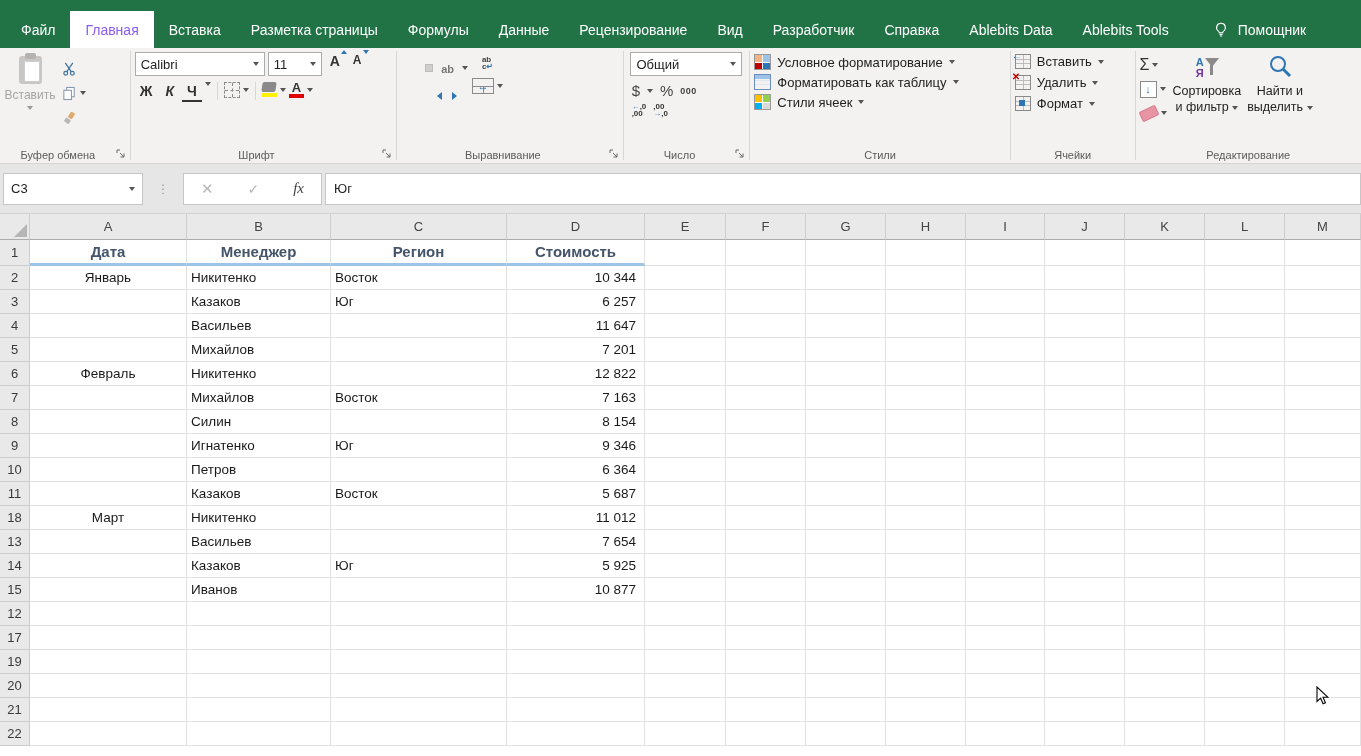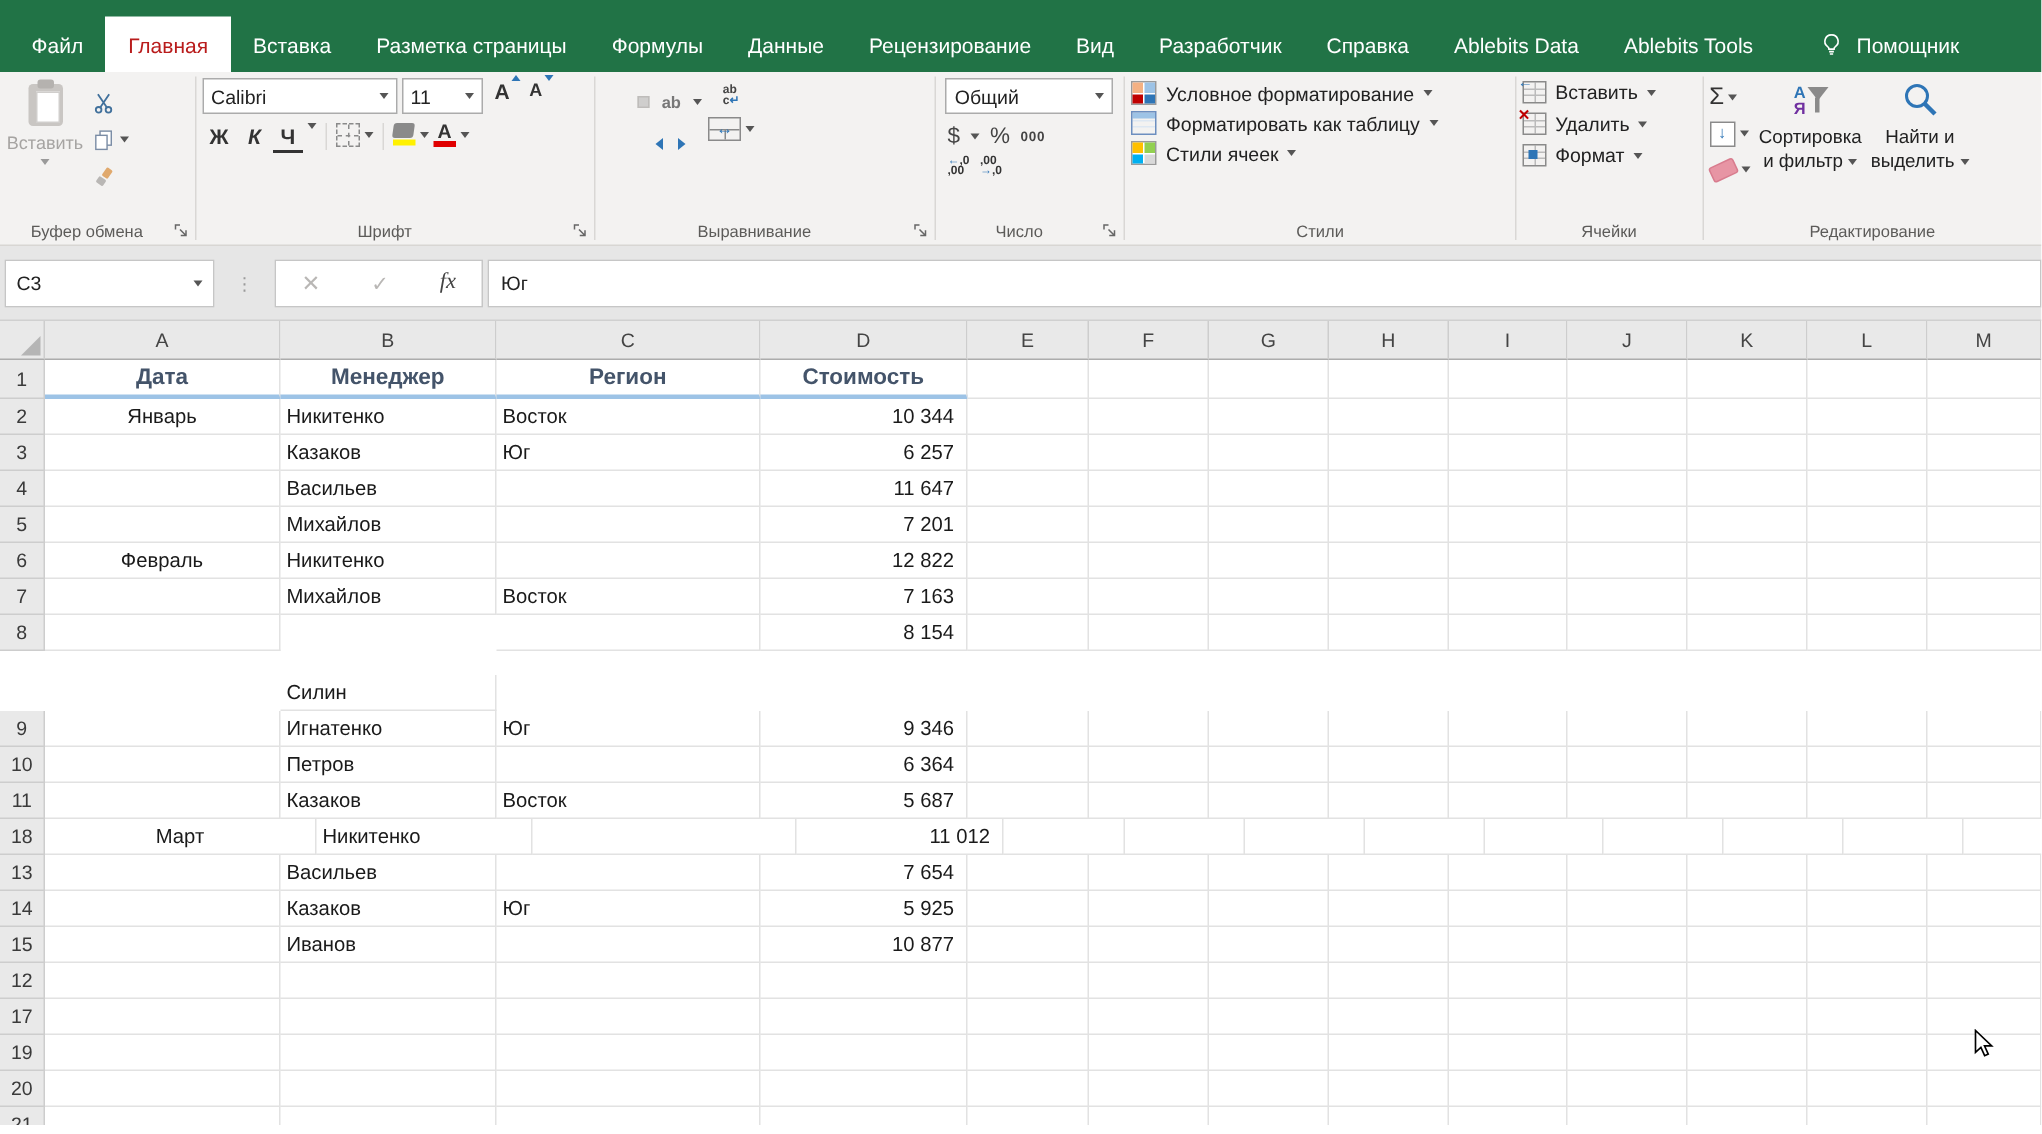--- a/index.html
+++ b/index.html
@@ -1,21 +1,21 @@
 <!DOCTYPE html>
 <html><head>
 <meta charset="utf-8">
 <style>
   html,body{margin:0;padding:0;}
   body{width:1361px;height:756px;overflow:hidden;position:relative;background:#fff;
        font-family:"Liberation Sans",sans-serif;-webkit-font-smoothing:antialiased;cursor:default;}
   
   .tabbar{height:48px;background:#217346;display:flex;align-items:flex-end;padding-left:6px;}
   .tab{height:37px;padding:0 15px;display:flex;align-items:center;gap:9px;color:#fff;font-size:14px;white-space:nowrap;}
-  .tab.selected{background:#fff;color:#b91c1c;}
+  .tab.selected{background:#fff;color:#8b5cf6;}
   .tab .bulb{margin-left:14px;}
   
   .ribbon{height:115px;background:#F3F2F1;border-bottom:1px solid #D8D6D3;display:flex;position:relative;}
   .rgroup{position:relative;padding:4px 4px 18px 4px;}
   .glabel{position:absolute;bottom:2px;left:0;right:14px;text-align:center;font-size:11px;color:#5C5B59;white-space:nowrap;}
   .glabel.noL{right:0;}
   .launcher{position:absolute;bottom:4px;right:4px;}
   .gdiv{width:1px;background:#D9D7D5;margin:3px 0;}
   .dd{display:inline-block;width:0;height:0;border-left:3px solid transparent;border-right:3px solid transparent;border-top:4px solid #555;vertical-align:middle;}
   .dd.lt{border-top-color:#9a9a9a;}
@@ -546,21 +546,21 @@
       <div class="cell" style="width: 80px; height: 24px;"></div>
       <div class="cell" style="width: 79px; height: 24px;"></div>
       <div class="cell" style="width: 80px; height: 24px;"></div>
       <div class="cell" style="width: 80px; height: 24px;"></div>
       <div class="cell" style="width: 80px; height: 24px;"></div>
       <div class="cell" style="width: 76px; height: 24px;"></div>
     </div>
     <div class="srow">
       <div class="rowhdr" style="height: 24px;">8</div>
       <div class="cell ctr" style="width: 157px; height: 24px;"></div>
-      <div class="cell" style="width: 144px; height: 24px; margin-top: 40px;">Силин</div>
+      <div class="cell" style="width: 144px; height: 24px;">Силин</div>
       <div class="cell" style="width: 176px; height: 24px;"></div>
       <div class="cell num" style="width: 138px; height: 24px;">8 154</div>
       <div class="cell" style="width: 81px; height: 24px;"></div>
       <div class="cell" style="width: 80px; height: 24px;"></div>
       <div class="cell" style="width: 80px; height: 24px;"></div>
       <div class="cell" style="width: 80px; height: 24px;"></div>
       <div class="cell" style="width: 79px; height: 24px;"></div>
       <div class="cell" style="width: 80px; height: 24px;"></div>
       <div class="cell" style="width: 80px; height: 24px;"></div>
       <div class="cell" style="width: 80px; height: 24px;"></div>
@@ -609,21 +609,21 @@
       <div class="cell" style="width: 80px; height: 24px;"></div>
       <div class="cell" style="width: 80px; height: 24px;"></div>
       <div class="cell" style="width: 79px; height: 24px;"></div>
       <div class="cell" style="width: 80px; height: 24px;"></div>
       <div class="cell" style="width: 80px; height: 24px;"></div>
       <div class="cell" style="width: 80px; height: 24px;"></div>
       <div class="cell" style="width: 76px; height: 24px;"></div>
     </div>
     <div class="srow">
       <div class="rowhdr" style="height: 24px;">18</div>
-      <div class="cell ctr" style="width: 181px; height: 24px;">Март</div>
+      <div class="cell ctr" style="width: 157px; height: 24px;">Март</div>
       <div class="cell" style="width: 144px; height: 24px;">Никитенко</div>
       <div class="cell" style="width: 176px; height: 24px;"></div>
       <div class="cell num" style="width: 138px; height: 24px;">11 012</div>
       <div class="cell" style="width: 81px; height: 24px;"></div>
       <div class="cell" style="width: 80px; height: 24px;"></div>
       <div class="cell" style="width: 80px; height: 24px;"></div>
       <div class="cell" style="width: 80px; height: 24px;"></div>
       <div class="cell" style="width: 79px; height: 24px;"></div>
       <div class="cell" style="width: 80px; height: 24px;"></div>
       <div class="cell" style="width: 80px; height: 24px;"></div>

